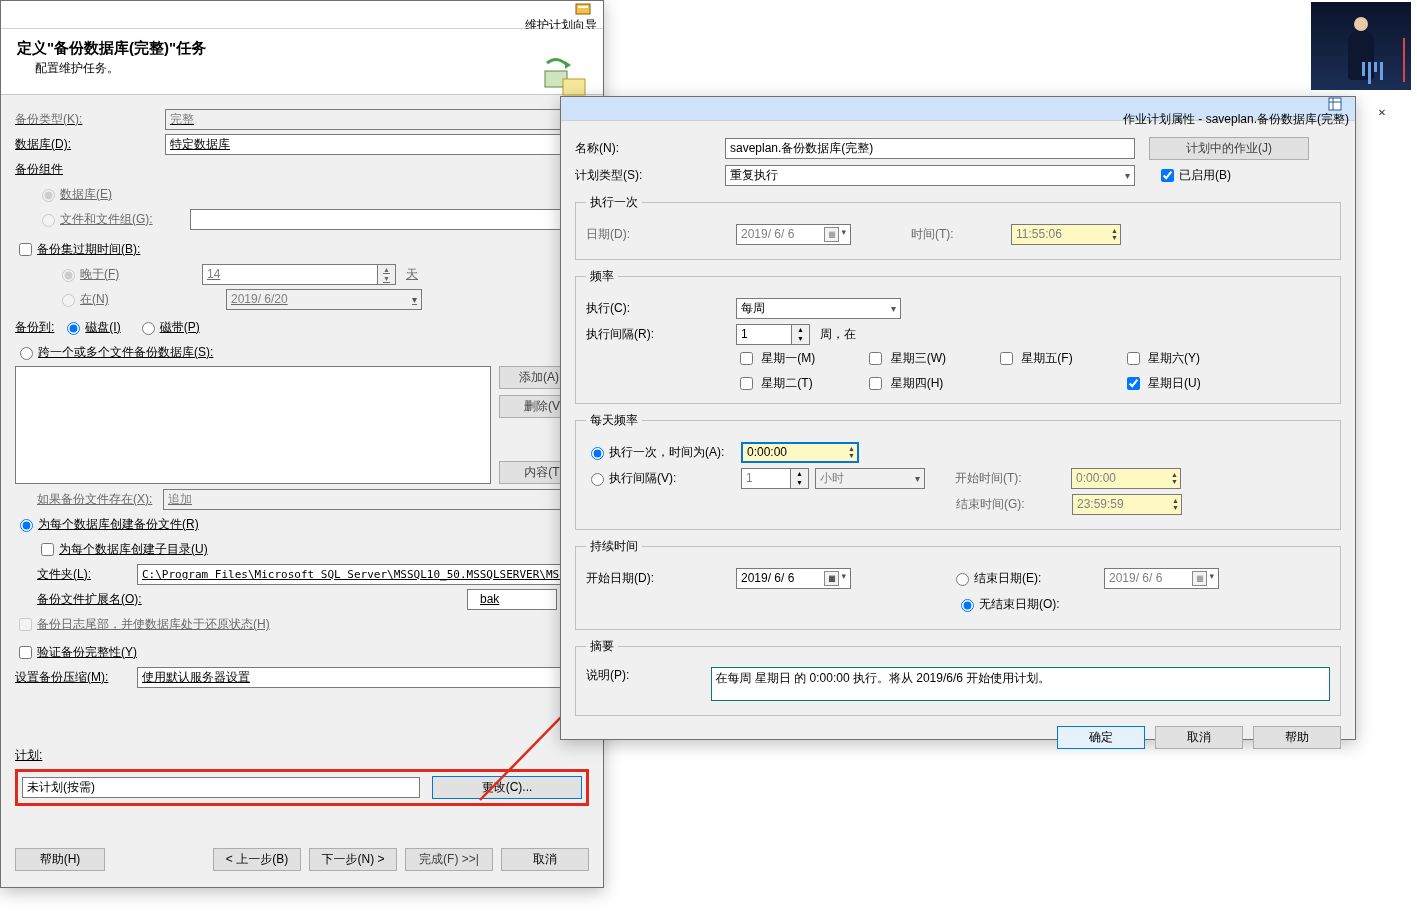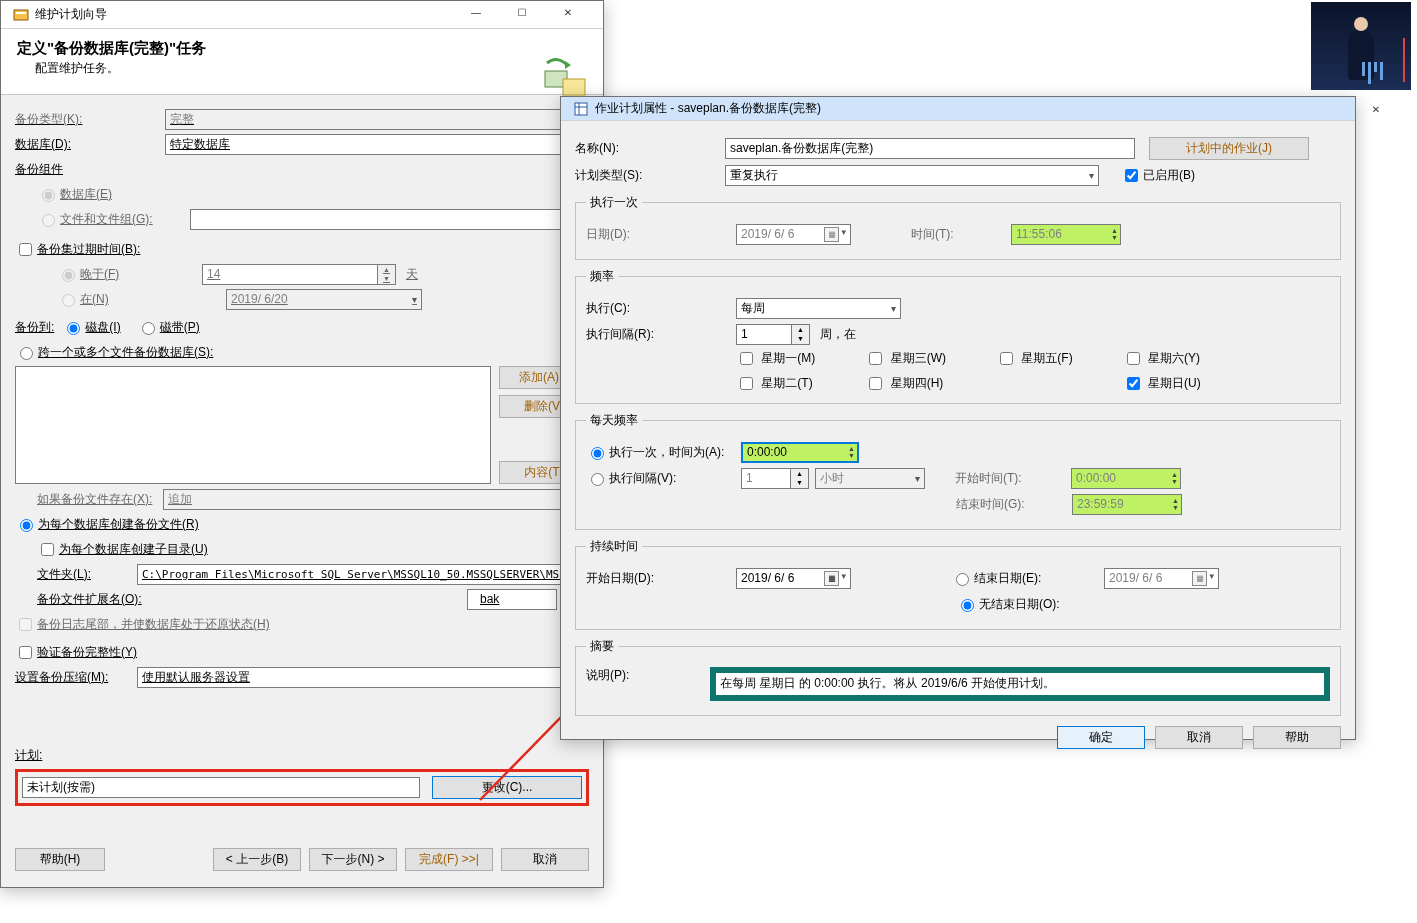--- a/index.html
+++ b/index.html
@@ -18,24 +18,25 @@
   
   .win {
     position: absolute;
     background: #f0f0f0;
     border: 1px solid #707070;
     box-shadow: 0 4px 16px rgba(0,0,0,.25);
   }
   .titlebar {
     height: 28px;
     display: flex;
-    align-items: center;
-    padding: 0 12px;
+    align-items: flex-end;
+    padding: 0 6px;
     background: #fff;
     border-bottom: 1px solid #d0d0d0;
+    flex-direction: column;
   }
   .titlebar.blue { background: #cfe4fb; }
   .titlebar .ticon { width: 16px; height: 16px; margin-right: 6px; display:inline-flex;align-items:center;justify-content:center;}
   .titlebar .ttext { flex: 1; }
   .titlebar .winbtns { display: flex; }
   .titlebar .winbtn {
     width: 46px; height: 28px;
     display: flex; align-items: center; justify-content: center;
     font-family: "Segoe UI Symbol", sans-serif;
     font-size: 10px;
@@ -83,21 +84,21 @@
 
   .listbox {
     border:1px solid #7a7a7a; background:#fff; height:118px;
   }
   .btn {
     border: 1px solid #adadad; background: #e1e1e1;
     height: 23px; min-width: 88px;
     display: inline-flex; align-items:center; justify-content:center;
     font: inherit; padding: 0 10px;
   }
-  .btn.dis { color:#a16207; }
+  .btn.dis { color:#404040; }
 
   .wizfoot {
     padding: 10px 14px;
     display:flex; gap: 8px;
     position:absolute; bottom:6px; left:0; right:0;
   }
 
   .highlight-red {
     border: 3px solid #e1291c;
   }
@@ -117,28 +118,28 @@
   fieldset.grp > legend { padding: 0 4px; font-size:12px; }
   .srow { display:flex; align-items:center; margin: 4px 0; min-height:22px; }
   .slab { width: 150px; }
   .wk-cols { display:flex; gap: 50px; margin-left: 150px; margin-top:4px;}
   .wk-col  { display:flex; flex-direction:column; gap:6px; }
   .sbtns { display:flex; gap:10px; justify-content:flex-end; margin-top:10px;}
   .btn.primary { border:1px solid #0078d7; background:#e5f1fb; }
   
   textarea.summary {
     width: 100%; height: 34px; resize:none;
-    font: inherit; border:6px solid #0f766e; background:#fff;
+    font: inherit; border:1px solid #0f766e; background:#fff;
     padding:2px 4px;
   }
 
   .datebox { display:flex; align-items:center; border:1px solid #7a7a7a; background:#fff; height:21px; width:115px; padding:0 4px; justify-content:space-between;}
   .datebox .cal { width:15px;height:15px;background:#f3f3f3;border:1px solid #8a8a8a;display:flex;align-items:center;justify-content:center;font-size:8px;}
   .datebox .dar { font-size:9px;color:#555;margin-left:2px;}
-  .timebox { display:flex; align-items:center; border:1px solid #7a7a7a; background:#bef264; height:21px; width:110px; padding:0 2px 0 4px; justify-content:space-between;}
+  .timebox { display:flex; align-items:center; border:1px solid #7a7a7a; background:#fef9c3; height:21px; width:110px; padding:0 2px 0 4px; justify-content:space-between;}
   .timebox .spin2{display:flex;flex-direction:column;}
   .timebox .spin2 span{font-size:7px;line-height:7px;color:#444;}
 
   .pip {
     position:absolute; right:6px; top:2px; width:100px; height:88px;
     background: linear-gradient(#0b132a,#1c2e55);
     display:flex;align-items:center;justify-content:center;
     color:#fff;font-size:10px;
   }
   .pip::after{content:"";position:absolute;right:6px;top:36px;width:2px;height:44px;background:#db4545;}
@@ -357,21 +358,21 @@
 
   <div class="sbody">
     <div class="srow">
       <span class="slab">名称(N):</span>
       <input class="t" style="width: 410px;" value="saveplan.备份数据库(完整)">
       <div style="width:14px"></div>
       <button class="btn dis" style="min-width:160px" disabled="">计划中的作业(J)</button>
     </div>
     <div class="srow">
       <span class="slab">计划类型(S):</span>
-      <div class="combo" style="width:374px">
+      <div class="combo" style="width:410px">
         <span>重复执行</span>
           <span class="arrow">▾</span>
       </div>
       <div style="width:22px"></div>
       <input type="checkbox" class="chk" checked="" style="">
       <span>已启用(B)</span>
     </div>
 
     <fieldset class="grp">
       <legend>执行一次</legend>

